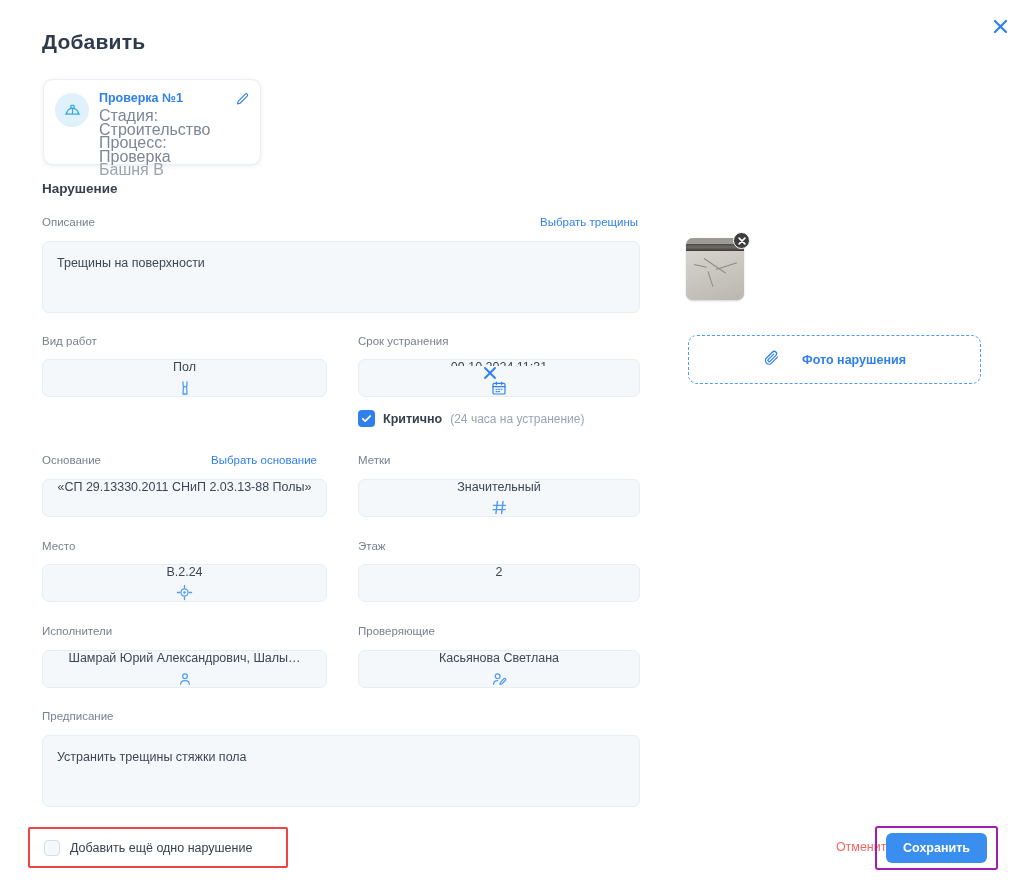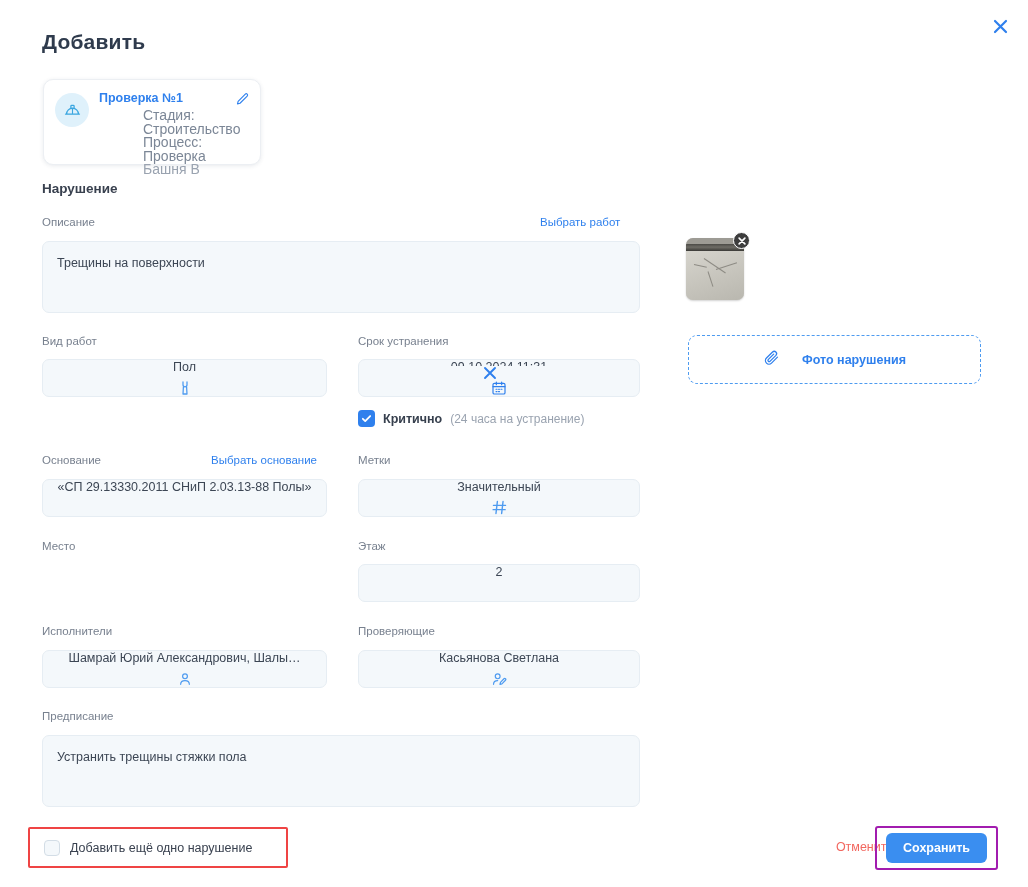--- a/index.html
+++ b/index.html
@@ -43,21 +43,21 @@
     width: 34px; height: 34px; border-radius: 50%;
     background: #dff1fb; flex: 0 0 34px;
     display: flex; align-items: center; justify-content: center;
     margin-top: 2px;
   }
   .insp-body { margin-left: 10px; flex: 1 1 auto; min-width: 0; }
   .insp-title {
     color: #2f80ed; font-size: 12.5px; font-weight: bold;
     line-height: 15px; margin-bottom: 3px;
   }
-  .insp-line { font-size: 14px; color: #7b8696; line-height: 13.5px; margin-left: 44px; }
+  .insp-line { font-size: 16px; color: #7b8696; line-height: 13.5px; }
   .insp-line.muted { color: #9aa3b0; }
   .insp-edit { flex: 0 0 auto; margin-top: 1px; cursor: pointer; }
 
   
   .section-title {
     position: absolute; left: 42px; top: 181px;
     font-size: 13.5px; font-weight: bold; color: #39414f;
   }
 
   
@@ -206,21 +206,21 @@
     <div class="insp-edit">
       <svg width="15" height="15" viewBox="0 0 24 24" fill="none" stroke="#2f80ed" stroke-width="1.8" stroke-linecap="round" stroke-linejoin="round">
         <path d="M16.5 3.5a2.1 2.1 0 0 1 3 3L8 18l-4 1 1-4z"></path>
       </svg>
     </div>
   </div>
 
   <div class="section-title">Нарушение</div>
 
   <div class="fld-label" style="left:42px; top:215px;">Описание</div>
-  <div class="fld-action" style="left:540px; top:215px;">Выбрать работ</div>
+  <div class="fld-action" style="left:540px; top:215px;">Выбрать трещины</div>
   <div class="ta" style="left:42px; top:241px; width:598px; height:72px;">Трещины на поверхности</div>
 
   <div class="fld-label" style="left:42px; top:334px;">Вид работ</div>
   <div class="inp" style="left:42px; top:359px; width:285px; height:38px;">
     <span class="val">Пол</span>
     <span class="ico">
       <svg width="16" height="16" viewBox="0 0 24 24" fill="none" stroke="#4e9bf0" stroke-width="1.9" stroke-linecap="round" stroke-linejoin="round">
         <path d="M9 3v4.2a3 3 0 0 0 6 0V3"></path>
         <path d="M9.6 10.6 9 21h6l-.6-10.4"></path>
       </svg>
@@ -264,20 +264,30 @@
   <div class="inp" style="left:358px; top:479px; width:282px; height:38px;">
     <span class="val">Значительный</span>
     <span class="ico">
       <svg width="17" height="17" viewBox="0 0 24 24" fill="none" stroke="#4e9bf0" stroke-width="2" stroke-linecap="round">
         <path d="M9 3.5 7 20.5M17 3.5 15 20.5M3.5 9h17M3 15h17"></path>
       </svg>
     </span>
   </div>
 
   <div class="fld-label" style="left:42px; top:539px;">Место</div>
+  <div class="inp" style="left:42px; top:564px; width:285px; height:38px;">
+    <span class="val">В.2.24</span>
+    <span class="ico">
+      <svg width="17" height="17" viewBox="0 0 24 24" fill="none" stroke="#4e9bf0" stroke-width="1.8" stroke-linecap="round">
+        <circle cx="12" cy="12" r="5"></circle>
+        <circle cx="12" cy="12" r="1.7" fill="#4e9bf0" stroke="none"></circle>
+        <path d="M12 2v3.2M12 18.8V22M2 12h3.2M18.8 12H22"></path>
+      </svg>
+    </span>
+  </div>
 
   <div class="fld-label" style="left:358px; top:539px;">Этаж</div>
   <div class="inp" style="left:358px; top:564px; width:282px; height:38px;">
     <span class="val">2</span>
   </div>
 
   <div class="fld-label" style="left:42px; top:624px;">Исполнители</div>
   <div class="inp" style="left:42px; top:650px; width:285px; height:38px;">
     <span class="val">Шамрай Юрий Александрович, Шалы…</span>
     <span class="ico">

